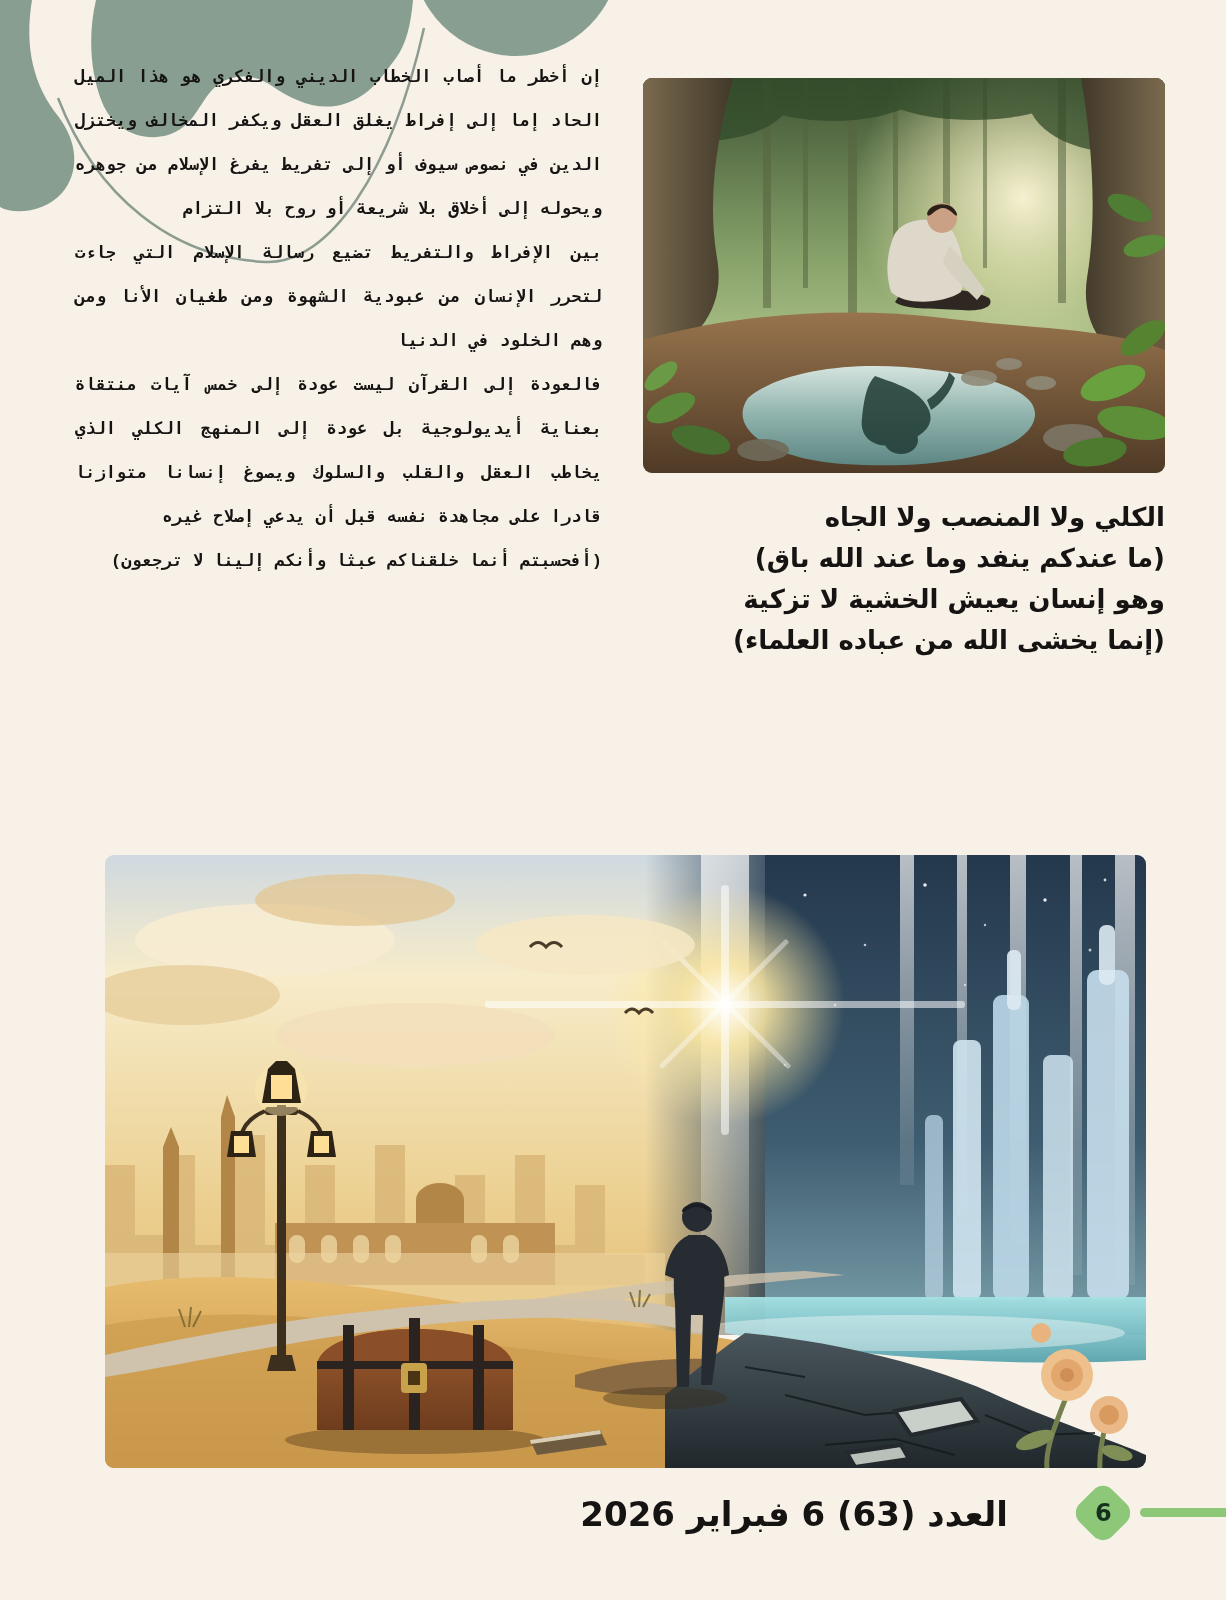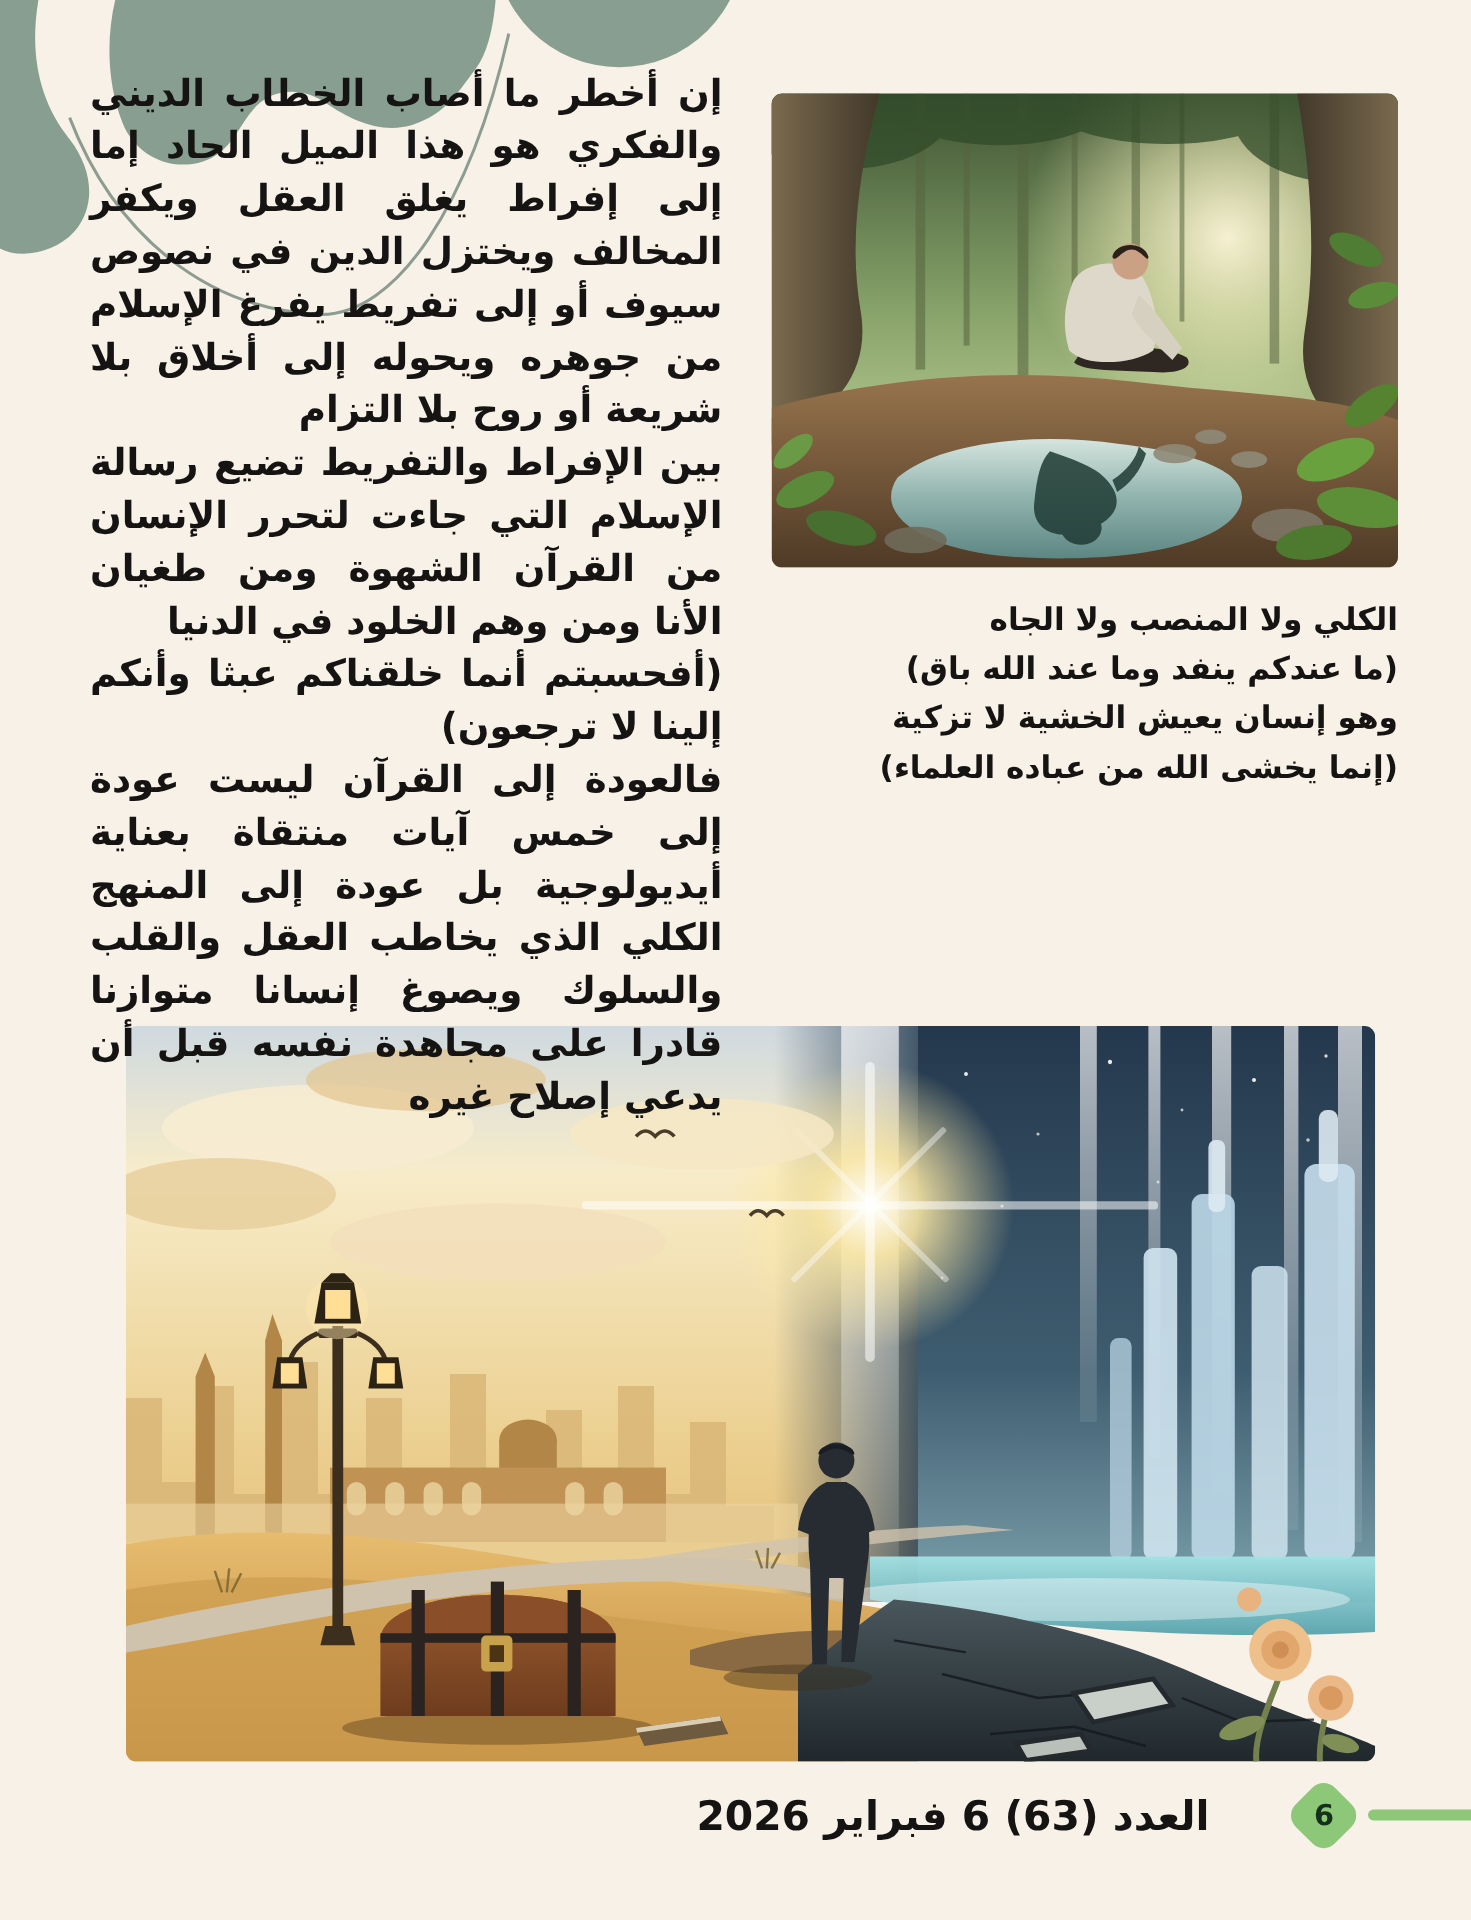--- a/index.html
+++ b/index.html
@@ -5,21 +5,21 @@
   html,body{margin:0;padding:0;}
   body{
     width:1226px;height:1600px;position:relative;overflow:hidden;
     background:var(--color-background,#f8f1e8);
     font-family:"DejaVu Sans",sans-serif;
     color:var(--color-text,#161413);
   }
   .decor{position:absolute;top:0;left:0;z-index:0;pointer-events:none;}
   .col{position:absolute;z-index:2;direction:rtl;font-weight:700;}
   .col p{margin:0;text-align:justify;}
-  .col-main{left:75px;top:56px;width:527px;font-size:31px;line-height:44px;}
+  .col-main{left:75px;top:56px;width:527px;font-size:17px;line-height:44px;font-family:Liberation Mono, monospace;}
   .col-side{left:643px;top:497px;width:522px;font-size:26px;line-height:41px;}
   figure{margin:0;padding:0;position:absolute;z-index:1;}
   .fig-forest{left:643px;top:78px;width:522px;height:395px;}
   .fig-worlds{left:105px;top:855px;width:1041px;height:613px;}
   figure svg{display:block;border-radius:9px;}
   .footer-rule{
     position:absolute;z-index:2;right:0;top:1508px;width:86px;height:9px;
     background:var(--color-accent,#8cc878);border-radius:5px 0 0 5px;
   }
   .page-badge{
@@ -44,23 +44,23 @@
   <path d="M0,0 L32,0 C24,48 34,86 58,116 C78,142 80,172 62,193 C46,211 16,216 0,207 Z" fill="#879e91"></path>
   <path d="M96,0 C88,34 90,72 102,102 C112,128 140,143 168,135 C194,127 198,104 214,88
            C228,74 252,72 272,86 C292,100 318,112 344,104 C372,95 382,76 396,58
            C406,45 411,24 413,0 Z" fill="#879e91"></path>
   <circle cx="516" cy="-48" r="104" fill="#879e91"></circle>
   <path d="M58,98 C96,196 172,258 266,262 C330,264 392,170 424,28" fill="none" stroke="#8d9c90" stroke-width="2.5"></path>
 </svg>
 
 <section class="col col-main">
   <p>إن أخطر ما أصاب الخطاب الديني والفكري هو هذا الميل الحاد إما إلى إفراط يغلق العقل ويكفر المخالف ويختزل الدين في نصوص سيوف أو إلى تفريط يفرغ الإسلام من جوهره ويحوله إلى أخلاق بلا شريعة أو روح بلا التزام</p>
-  <p>بين الإفراط والتفريط تضيع رسالة الإسلام التي جاءت لتحرر الإنسان من القرآن الشهوة ومن طغيان الأنا ومن وهم الخلود في الدنيا</p>
+  <p>بين الإفراط والتفريط تضيع رسالة الإسلام التي جاءت لتحرر الإنسان من عبودية الشهوة ومن طغيان الأنا ومن وهم الخلود في الدنيا</p>
+  <p>فالعودة إلى القرآن ليست عودة إلى خمس آيات منتقاة بعناية أيديولوجية بل عودة إلى المنهج الكلي الذي يخاطب العقل والقلب والسلوك ويصوغ إنسانا متوازنا قادرا على مجاهدة نفسه قبل أن يدعي إصلاح غيره</p>
   <p>(أفحسبتم أنما خلقناكم عبثا وأنكم إلينا لا ترجعون)</p>
-  <p>فالعودة إلى القرآن ليست عودة إلى خمس آيات منتقاة بعناية أيديولوجية بل عودة إلى المنهج الكلي الذي يخاطب العقل والقلب والسلوك ويصوغ إنسانا متوازنا قادرا على مجاهدة نفسه قبل أن يدعي إصلاح غيره</p>
 </section>
 
 <figure class="fig-forest" aria-label="رجل يجلس متأملا أمام بركة ماء في غابة ويظهر انعكاسه في الماء">
   <svg width="522" height="395" viewBox="0 0 522 395" role="img">
     <defs>
       <linearGradient id="forestBg" x1="0" y1="0" x2="0" y2="1">
         <stop offset="0" stop-color="#3f5434"></stop>
           <stop offset="0.45" stop-color="#86a169"></stop>
           <stop offset="0.75" stop-color="#b5c98f"></stop>
           <stop offset="1" stop-color="#a8bd85"></stop>

